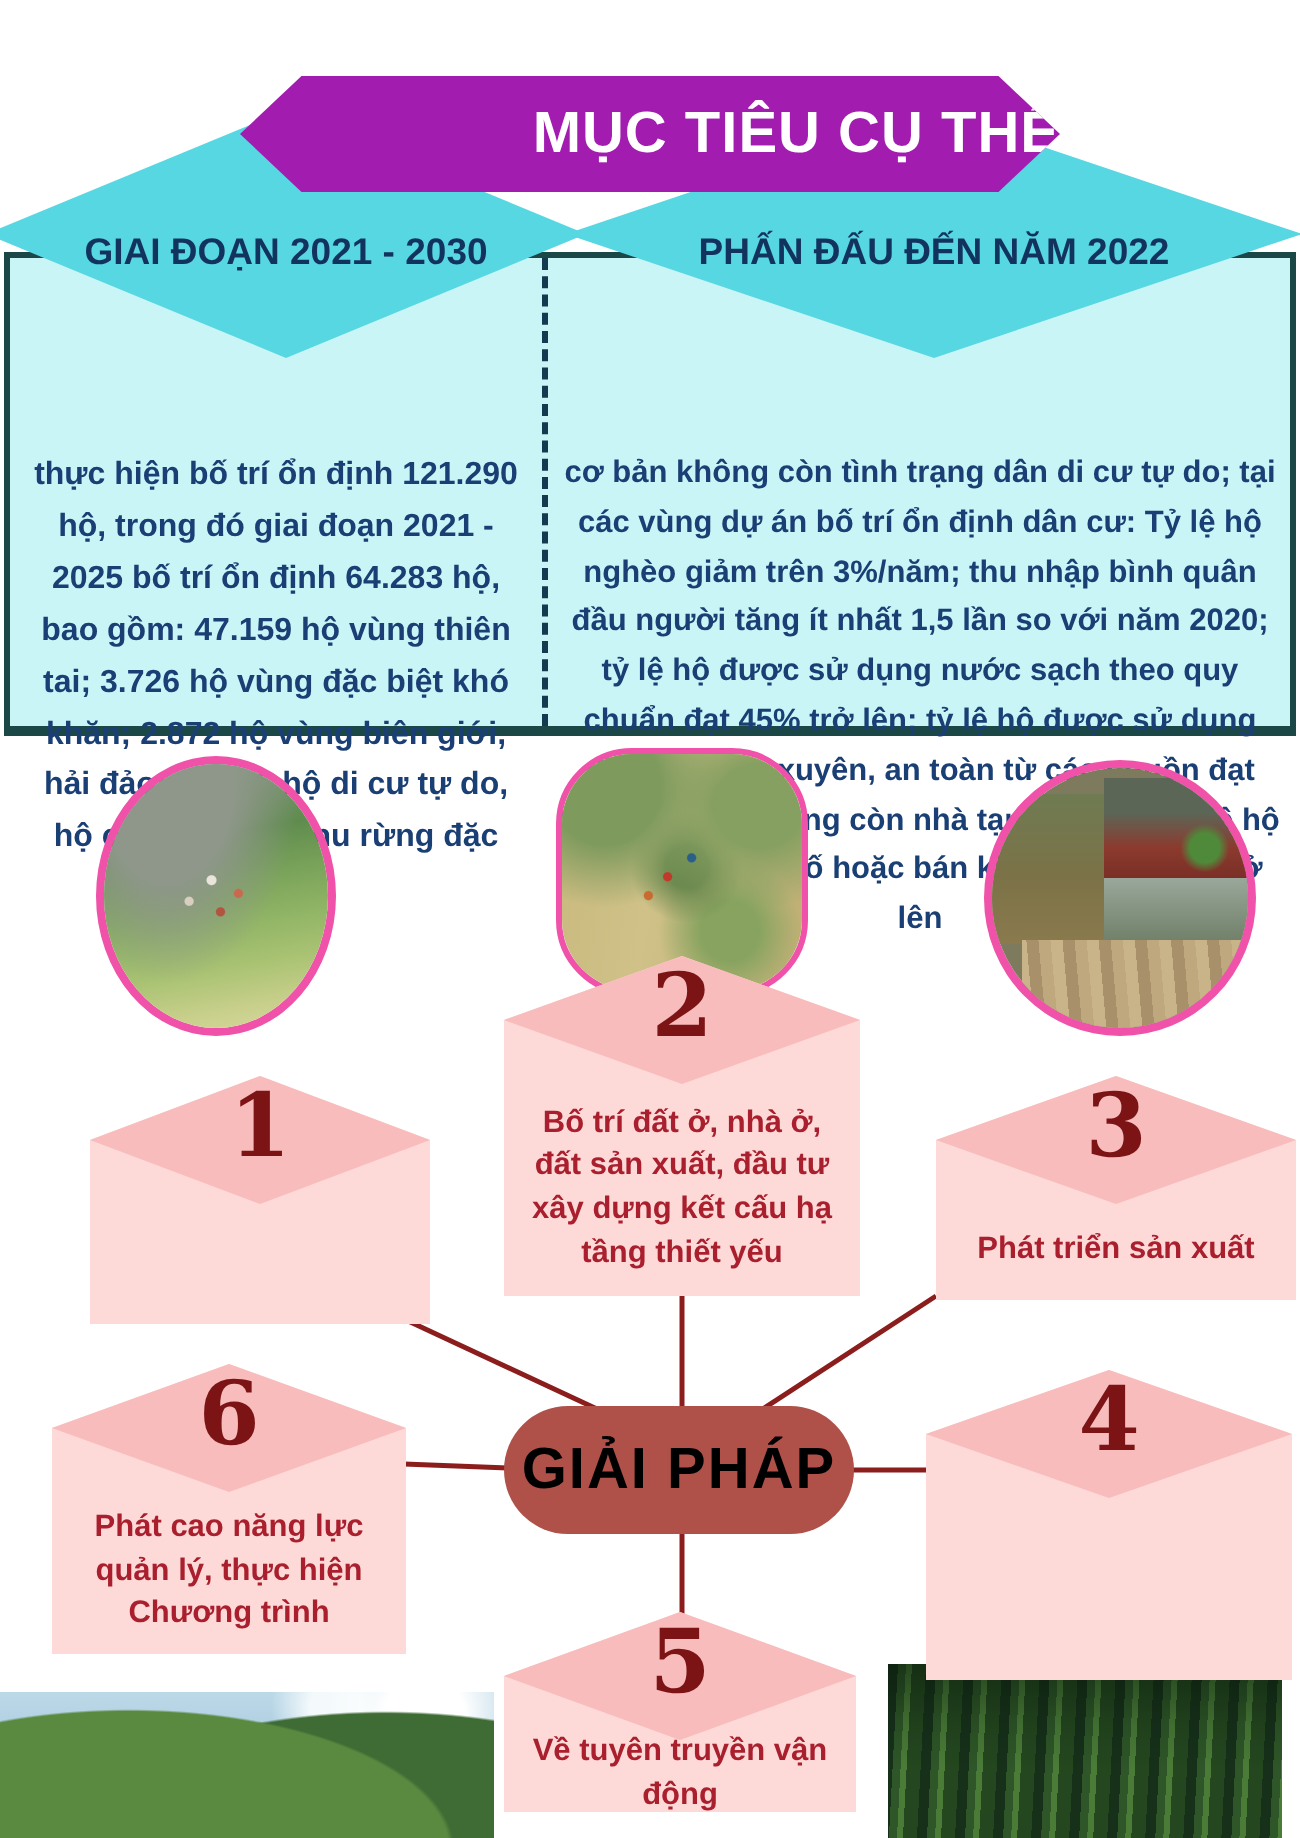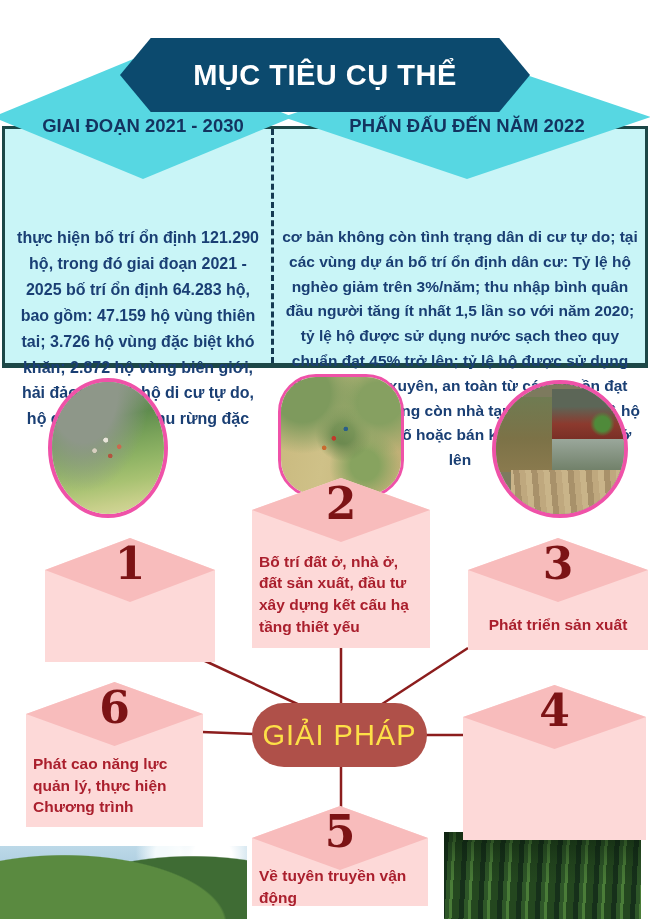--- a/index.html
+++ b/index.html
@@ -2,24 +2,24 @@
 <html><head>
 <meta charset="utf-8">
 <style>
   html,body{margin:0;padding:0;background:#ffffff;}
   .canvas{
     position:relative;width:650px;height:919px;background:#ffffff;
     font-family:"Liberation Sans",sans-serif;overflow:hidden;
   }
   
   .banner{
-    position:absolute;left:120px;top:38px;width:410px;height:74px;
-    background:#0c4a6e;z-index:6;
+    position:absolute;left:120px;top:38px;width:410px;height:58px;
+    background:#a21caf;z-index:6;
     clip-path:polygon(0 50%,7.5% 0,92.5% 0,100% 50%,92.5% 100%,7.5% 100%);
-    display:flex;align-items:center;justify-content:center;
+    display:flex;align-items:center;justify-content:flex-end;
   }
   .banner span{color:#ffffff;font-weight:bold;font-size:29px;letter-spacing:.5px;}
   
   .top-box{
     position:absolute;left:2px;top:126px;width:646px;height:242px;
     background:#c9f5f7;border:3px solid #1c4747;border-bottom-width:5px;
     box-sizing:border-box;z-index:1;
   }
   .hdr-diamond{
     position:absolute;top:-74px;height:124px;background:#57d7e2;z-index:2;
@@ -72,26 +72,26 @@
     background:repeating-linear-gradient(85deg,#c9b489 0 6px,#a8916a 6px 12px,#bfa87e 12px 18px);}
   
   .envelope{position:absolute;z-index:5;}
   .env-body{position:absolute;inset:0;background:#fdd9d8;
     clip-path:polygon(50% 0,100% 32px,100% 100%,0 100%,0 32px);}
   .env-flap{position:absolute;left:0;top:0;width:100%;height:64px;background:#f8bcbc;
     clip-path:polygon(50% 0,100% 50%,50% 100%,0 50%);}
   .env-number{position:absolute;left:0;top:4px;width:100%;text-align:center;
     font-family:"DejaVu Serif",serif;font-weight:bold;font-size:44px;color:#7c1315;line-height:1;}
   .env-label{position:absolute;left:0;top:64px;right:0;bottom:2px;
-    display:flex;align-items:center;justify-content:center;
+    display:flex;align-items:center;justify-content:center;text-align:center;
     color:#aa1f2d;font-weight:bold;font-size:15.5px;line-height:1.4;padding:0 7px;}
   
   .pill{position:absolute;left:252px;top:703px;width:175px;height:64px;border-radius:32px;
     background:#af5049;display:flex;align-items:center;justify-content:center;z-index:5;}
-  .pill span{color:#fde047;font-weight:normal;font-size:29px;letter-spacing:1px;white-space:nowrap;}
+  .pill span{color:#000000;font-weight:bold;font-size:29px;letter-spacing:1px;white-space:nowrap;}
   
   .connectors{position:absolute;left:0;top:0;width:650px;height:919px;z-index:4;}
   
   .photo-forest{position:absolute;left:0;top:846px;width:247px;height:73px;z-index:2;
     background:
       radial-gradient(ellipse at 26% 108%,#5a8a40 0 62%,transparent 63%),
       radial-gradient(ellipse at 78% 120%,#3f6c34 0 62%,transparent 63%),
       radial-gradient(circle at 86% 16%,#ffffff 0 9%,transparent 22%),
       radial-gradient(circle at 68% 10%,#f4fafc 0 7%,transparent 18%),
       linear-gradient(180deg,#bcd9e8 0%,#a7c8dc 45%,#8fb5cc 100%);}

